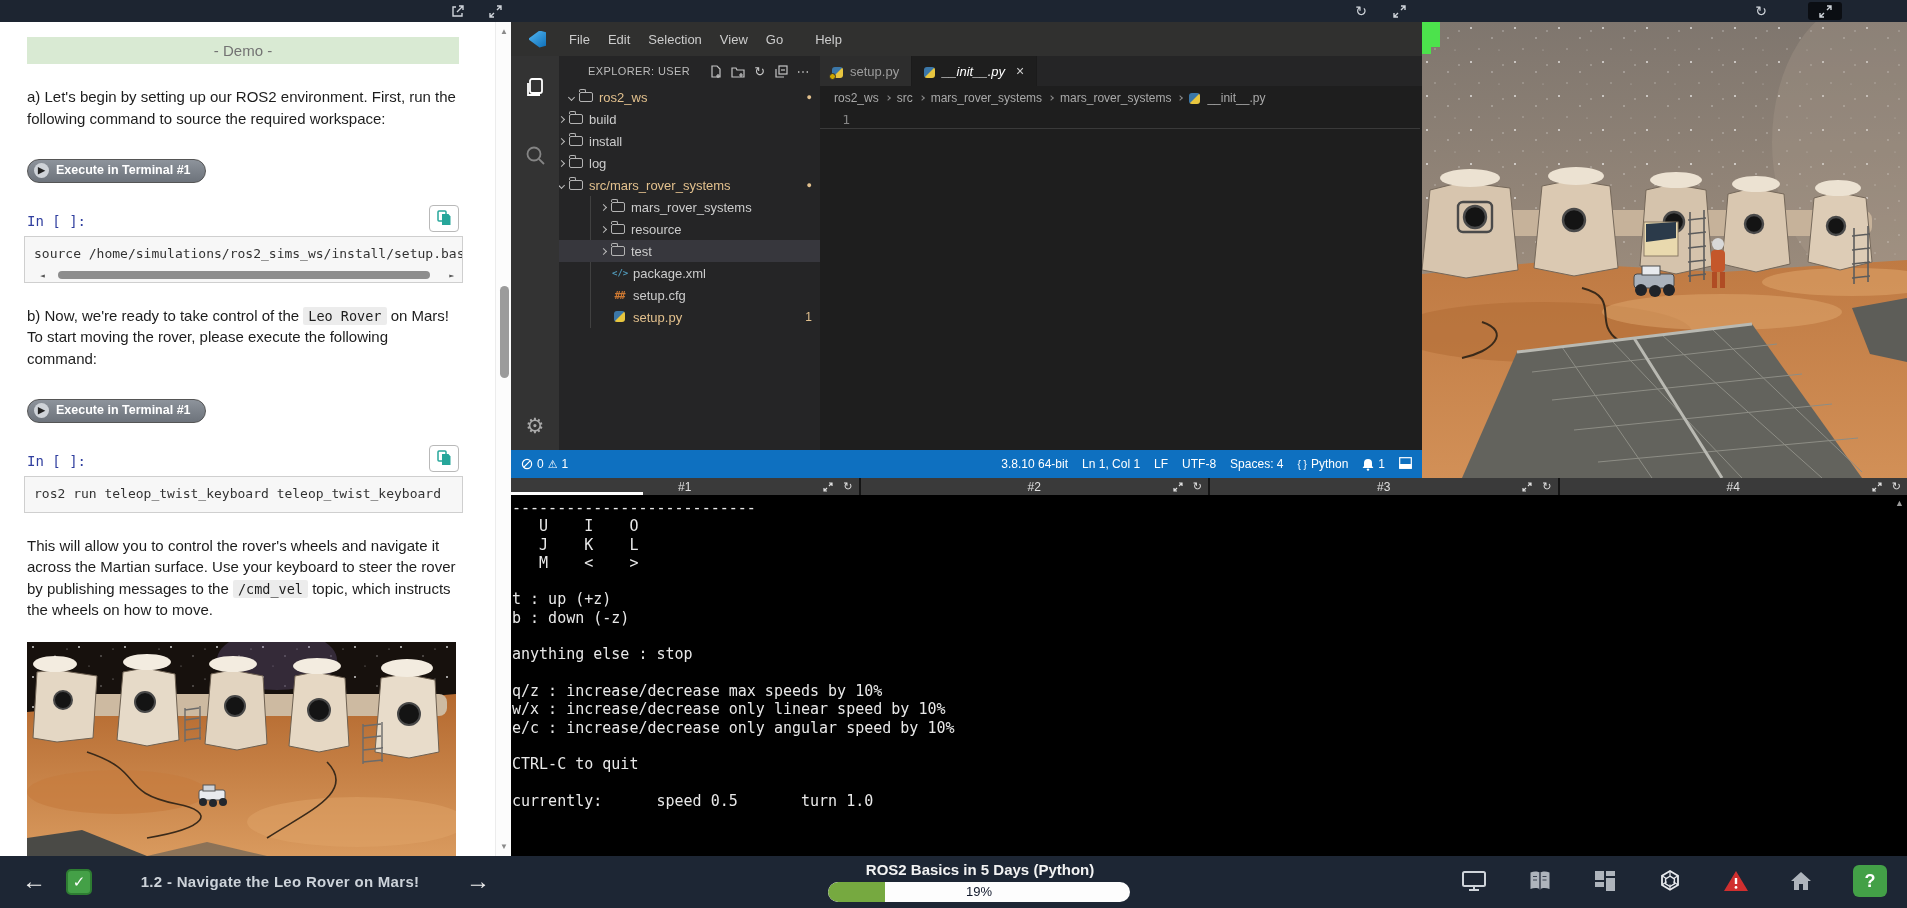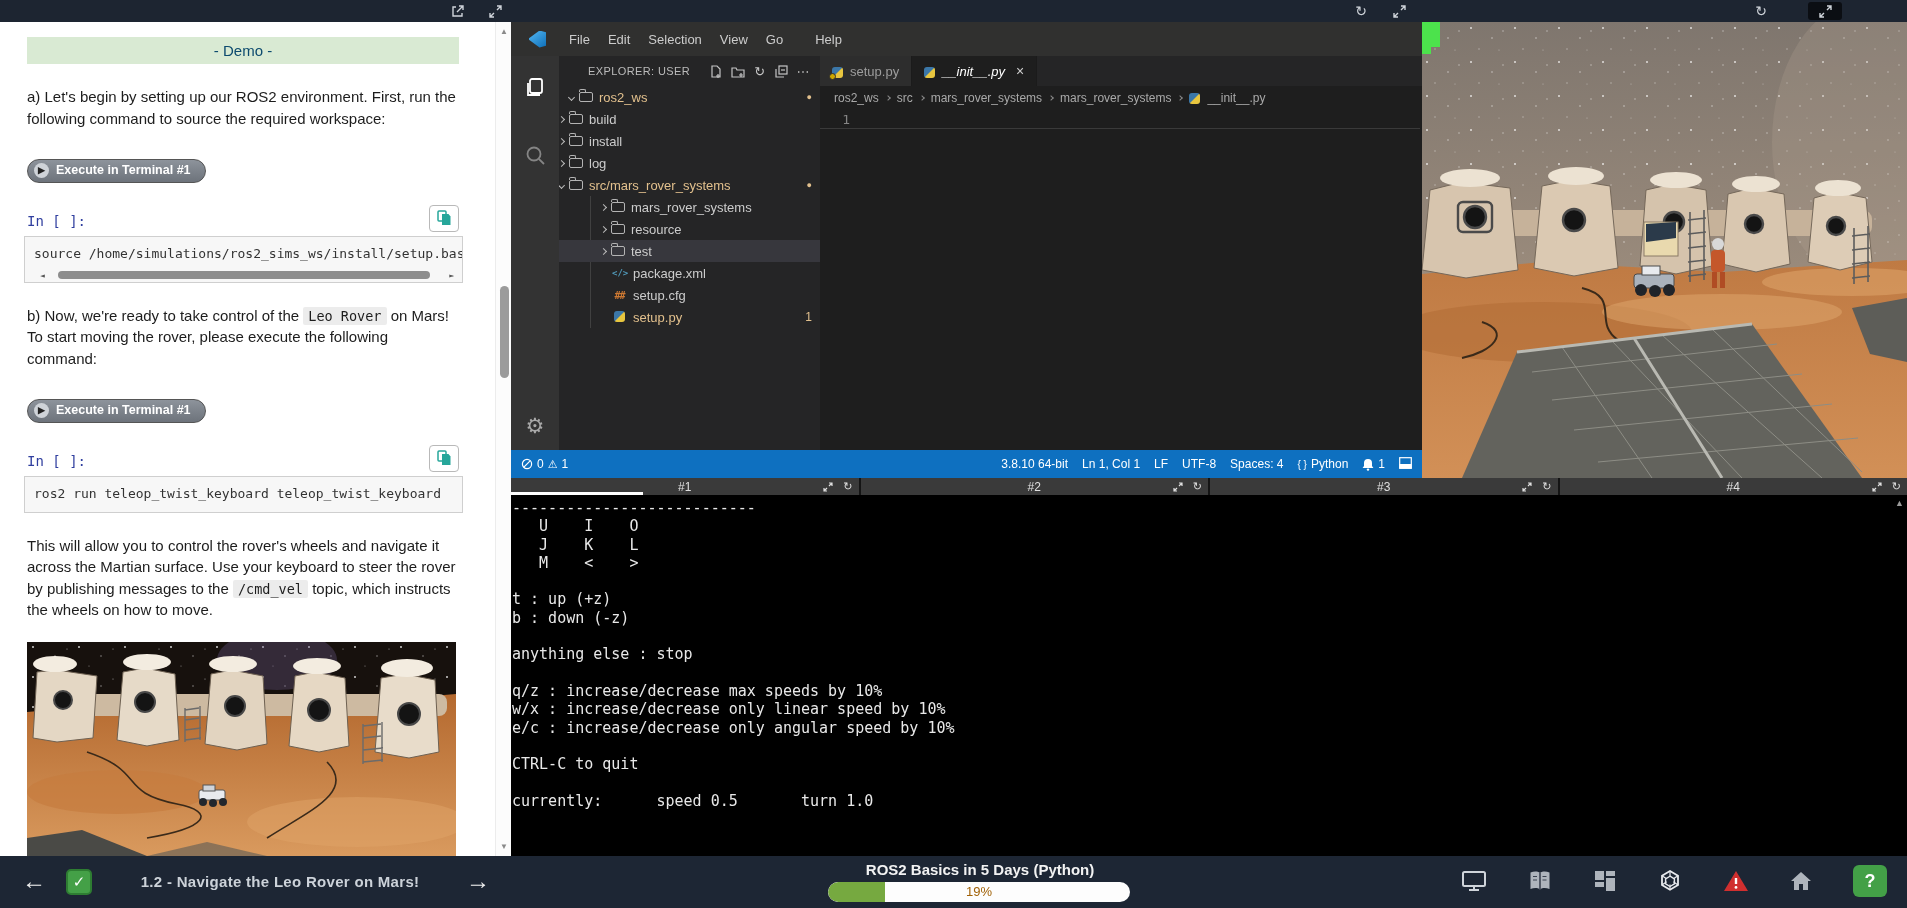--- a/index.html
+++ b/index.html
@@ -7,21 +7,21 @@
   .page{position:relative;width:1907px;height:908px}
 
   
   .topstrip{position:absolute;left:0;top:0;width:1907px;height:22px;background:#1d2531;color:#cfd4da}
   .ts-ic{position:absolute;top:2px;width:18px;height:18px;display:flex;align-items:center;justify-content:center;color:#cfd4da;font-size:14px;cursor:pointer}
   .ts-box{background:#0b0e13;border-radius:3px}
 
   
   .notebook{position:absolute;left:0;top:22px;width:511px;height:834px;background:#ffffff;color:#1d1d1d;font-size:15px;line-height:1.42;overflow:hidden}
   .nb-inner{position:absolute;left:27px;top:0;width:432px}
-  .nb-banner{margin-top:15px;background:#d9ead3;color:#0c4a6e;text-align:center;padding:3px 0;font-size:15px}
+  .nb-banner{margin-top:15px;background:#d9ead3;color:#737373;text-align:center;padding:3px 0;font-size:15px}
   .nb-p{margin-top:22px}
   .nb-exec{margin-top:30px;display:inline-flex;align-items:center;gap:7px;background:linear-gradient(#8d939b,#6d737b);border:1px solid #555;border-radius:13px;padding:2px 14px 2px 6px;color:#fff;font-weight:bold;font-size:12.5px;cursor:pointer}
   .nb-exec .play{width:15px;height:15px;border-radius:50%;background:#cfd3d8;color:#222;font-size:9px;display:flex;align-items:center;justify-content:center}
   .nb-cellhead{margin-top:22px;display:flex;align-items:flex-end;justify-content:space-between}
   .nb-in{font-family:"DejaVu Sans Mono",monospace;font-size:14px;color:#303f9f}
   .nb-copy{width:30px;height:27px;background:#fff;border:1px solid #b9b9b9;border-radius:4px;display:flex;align-items:center;justify-content:center;cursor:pointer}
   .nb-code{margin-top:4px;margin-left:-3px;width:439px;background:#f7f7f7;border:1px solid #cfcfcf;font-family:"DejaVu Sans Mono",monospace;font-size:13px;color:#333;padding:8px 0 0 9px;white-space:nowrap;overflow:hidden}
   .nb-code.short{padding-bottom:9px}
   .nb-hbar{position:relative;height:14px;margin-top:5px}
   .nb-hbar .th{position:absolute;left:24px;right:32px;top:3px;height:8px;background:#8d8d8d;border-radius:4px}
@@ -96,21 +96,21 @@
   .t-scrollup{position:absolute;right:3px;top:20px;color:#9a9a9a;font-size:9px;cursor:pointer}
 
   
   .footer{position:absolute;left:0;top:856px;width:1907px;height:52px;background:#1d2634;color:#dfe3e8}
   .f-arrow{position:absolute;top:11px;font-size:24px;color:#f0f0f0;cursor:pointer;font-weight:bold}
   .f-check{position:absolute;left:66px;top:13px;width:26px;height:26px;background:#44a047;border:2px solid #2e7d32;border-radius:5px;color:#fff;font-size:15px;display:flex;align-items:center;justify-content:center;cursor:pointer}
   .f-lesson{position:absolute;left:110px;top:17px;width:340px;text-align:center;font-size:15px;font-weight:bold;color:#ccd2d9;letter-spacing:.3px}
   .f-course{position:absolute;left:760px;top:5px;width:440px;text-align:center;font-size:15px;font-weight:bold;color:#f2f2f2}
   .f-progress{position:absolute;left:828px;top:26px;width:302px;height:20px;background:#fdfdfd;border-radius:10px;overflow:hidden}
   .f-fill{height:100%;background:#76a940;border-radius:10px 0 0 10px}
-  .f-pct{position:absolute;left:0;top:2px;width:100%;text-align:center;color:#a16207;font-size:13px}
+  .f-pct{position:absolute;left:0;top:2px;width:100%;text-align:center;color:#0f172a;font-size:13px}
   .f-ics{position:absolute;right:20px;top:9px;display:flex;align-items:center;gap:40px}
   .f-ic{cursor:pointer;display:flex;align-items:center;justify-content:center}
   .f-help{width:34px;height:32px;background:#43a047;border-radius:6px;color:#fff;font-size:18px;font-weight:bold;display:flex;align-items:center;justify-content:center;cursor:pointer}
 </style>
 </head>
 <body>
 
 <div class="page">
 
   <div class="topstrip">

